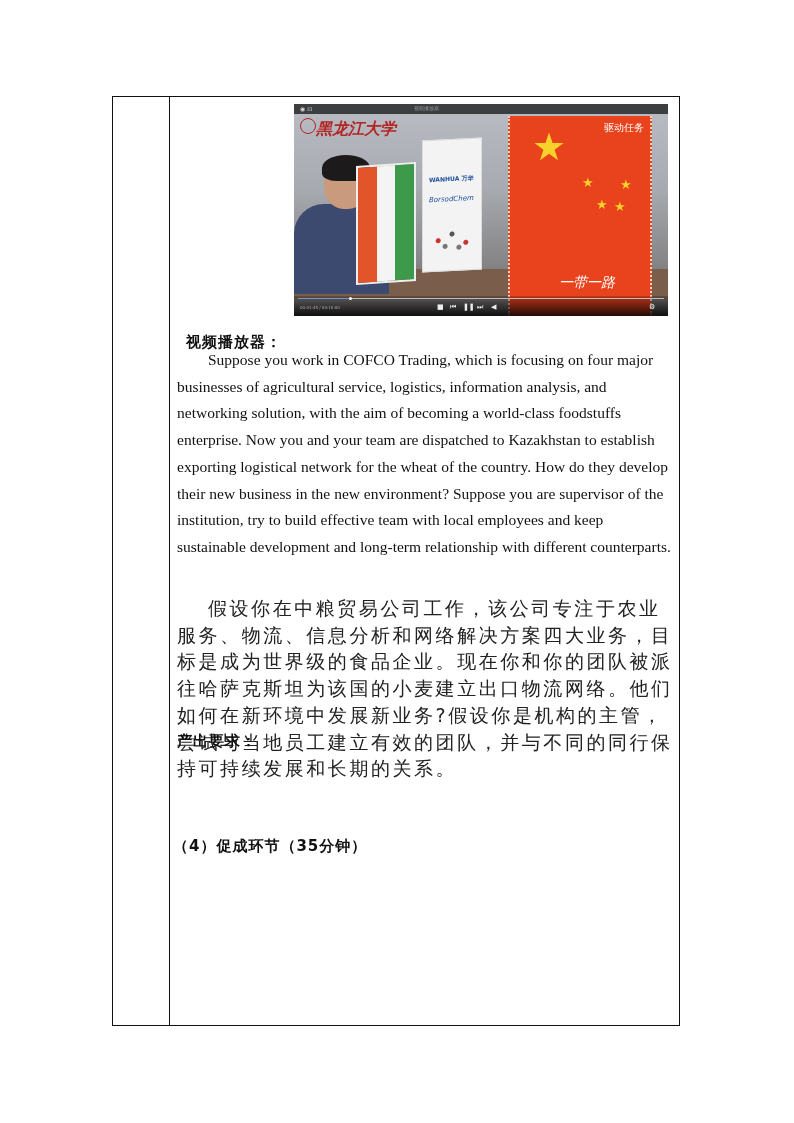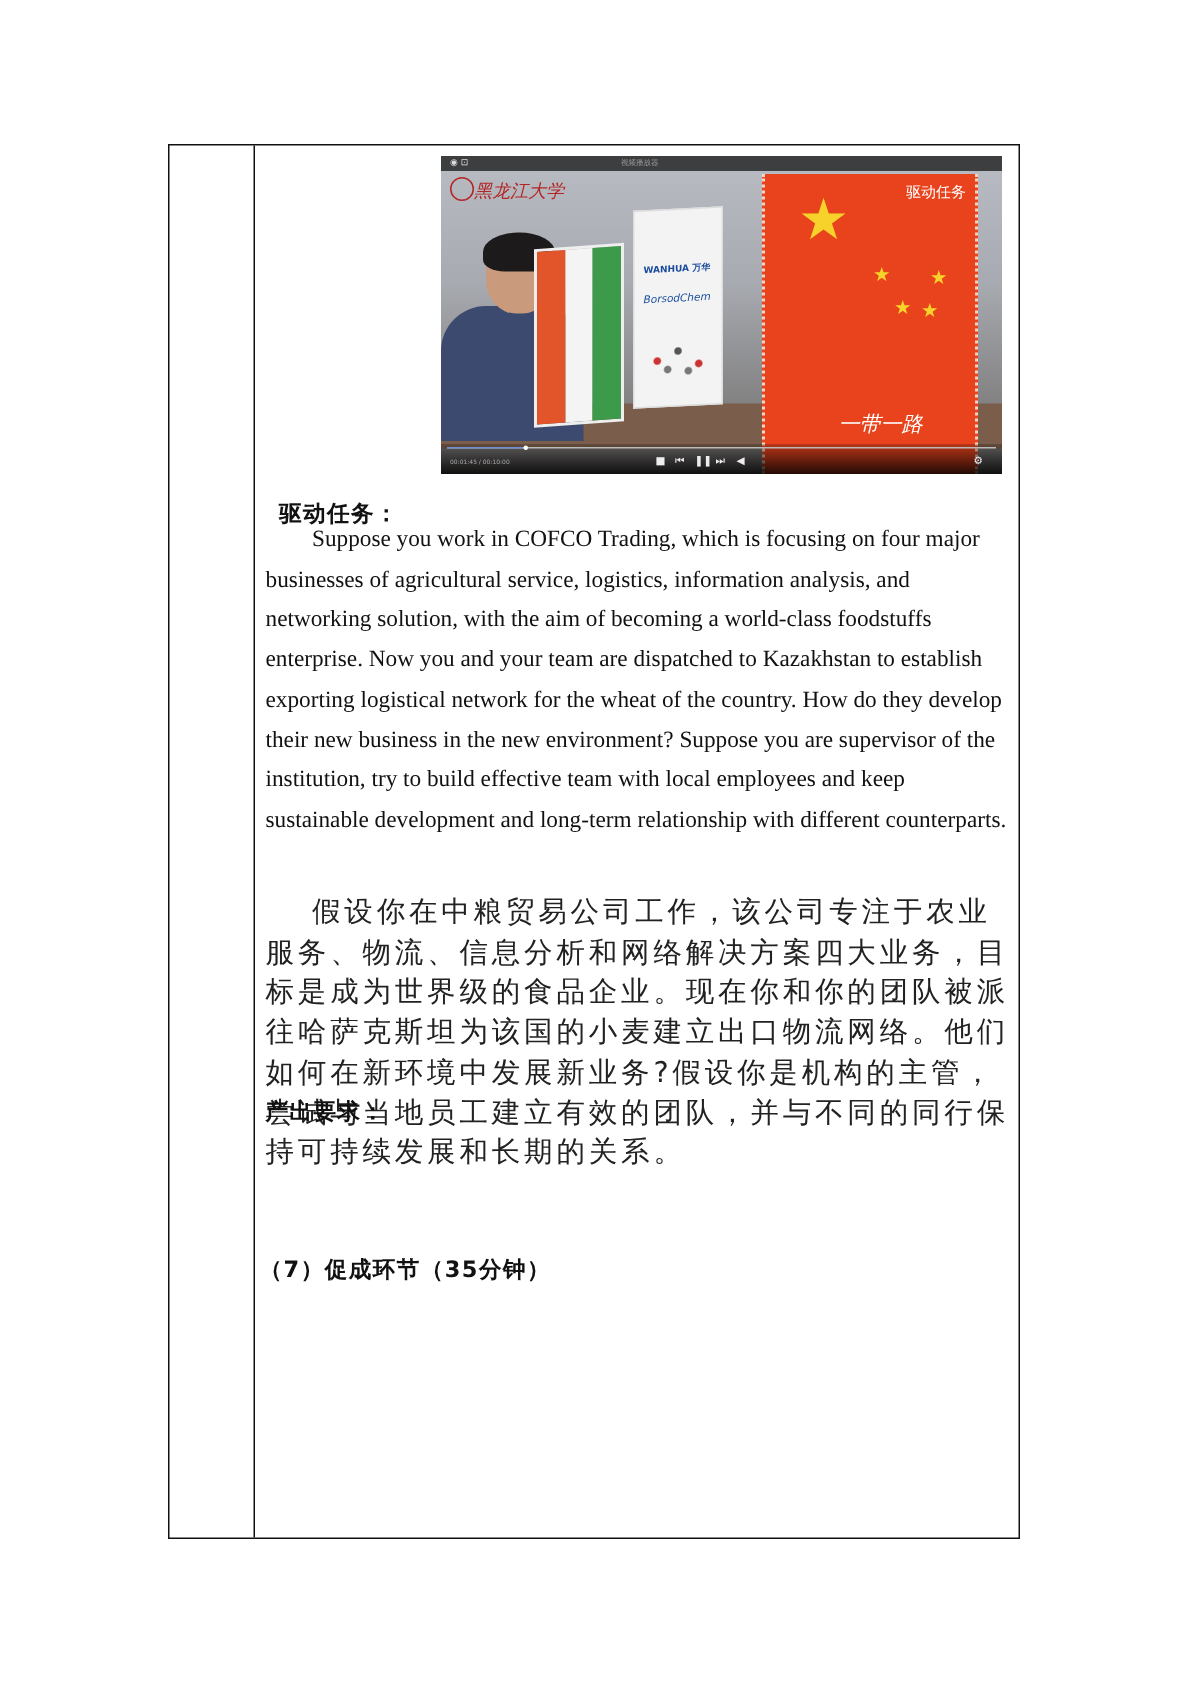--- a/index.html
+++ b/index.html
@@ -43,22 +43,22 @@
      font-family:"DejaVu Sans", sans-serif; }
   .flag-logo .mol { position:absolute; bottom:15px; left:6px; right:6px; height:30px;
      background: radial-gradient(circle at 20% 50%, #c33 2px, transparent 3px),
                  radial-gradient(circle at 50% 30%, #555 2px, transparent 3px),
                  radial-gradient(circle at 80% 60%, #c33 2px, transparent 3px),
                  radial-gradient(circle at 35% 70%, #777 2px, transparent 3px),
                  radial-gradient(circle at 65% 75%, #777 2px, transparent 3px); }
   .flag-cn { left:214px; top:12px; width:140px; height:200px; background:#e8431c;
      border-left:2px dotted #f5d5c5; border-right:2px dotted #f5d5c5; }
   .star { position:absolute; color:#f7d22a; line-height:1; }
-  .wm-school { position:absolute; left:22px; top:15px; font-size:12px; color:#b32626;
-     font-family:"DejaVu Serif", serif; font-style:italic; font-weight:normal; }
+  .wm-school { position:absolute; left:22px; top:15px; font-size:16px; color:#b32626;
+     font-family:"DejaVu Serif", serif; font-style:italic; font-weight:bold; }
   .wm-school-circle { position:absolute; left:6px; top:14px; width:14px; height:14px;
      border:1px solid #b32626; border-radius:50%; }
   .wm-label { position:absolute; right:24px; top:17px; font-size:10px; color:#ffffff;
      font-family:"DejaVu Sans", sans-serif; }
   .wm-belt { position:absolute; left:265px; top:170px; font-size:14px; color:#fff;
      font-family:"DejaVu Serif", serif; font-style:italic;text-align:center; }
   .video .controls { position:absolute; left:0; right:0; bottom:0; height:20px;
      background:linear-gradient(180deg, rgba(0,0,0,0.2), rgba(0,0,0,0.85)); }
   .progress { position:absolute; left:4px; right:4px; top:2px; height:1px; background:#bbb; }
   .progress-fill { position:absolute; left:0; top:0; height:1px; width:14%; background:#6e8fd6; }
@@ -130,30 +130,30 @@
         <span class="time">00:01:45 / 00:10:00</span>
         <span class="ctrl" style="left:143px;">■</span>
         <span class="ctrl" style="left:156px;">⏮</span>
         <span class="ctrl" style="left:169px;">❚❚</span>
         <span class="ctrl" style="left:183px;">⏭</span>
         <span class="ctrl" style="left:197px;">◀</span>
         <span class="ctrl" style="left:355px;">⚙</span>
       </div>
     </div>
 
-    <div class="heading-cn" style="left:16px; top:236px;">驱动任务：</div>
+    <div class="heading-cn" style="left:16px; top:236px;">视频播放器：</div>
 
     <div class="para-en" style="top:250px;">
       <span class="indent"></span><span>Suppose you work in COFCO Trading, which is focusing on four major businesses of agricultural service, logistics, information analysis, and networking solution, with the aim of becoming a world-class foodstuffs enterprise. Now you and your team are dispatched to Kazakhstan to establish exporting logistical network for the wheat of the country. How do they develop their new business in the new environment? Suppose you are supervisor of the institution, try to build effective team with local employees and keep sustainable development and long-term relationship with different counterparts.</span>
     </div>
 
     <div class="para-cn" style="top:498px;">
       <span class="indent"></span><span>假设你在中粮贸易公司工作，该公司专注于农业服务、物流、信息分析和网络解决方案四大业务，目标是成为世界级的食品企业。现在你和你的团队被派往哈萨克斯坦为该国的小麦建立出口物流网络。他们如何在新环境中发展新业务?假设你是机构的主管，尝试与当地员工建立有效的团队，并与不同的同行保持可持续发展和长期的关系。</span>
     </div>
 
     <div class="heading-cn" style="left:7px; top:635px;">产出要求：</div>
 
 
-    <div class="heading-cn" style="left:3px; top:740px;">（7）促成环节（35分钟）</div>
+    <div class="heading-cn" style="left:3px; top:740px;">（4）促成环节（35分钟）</div>
 
 
   </div>
 </div>
 
 </body></html>

